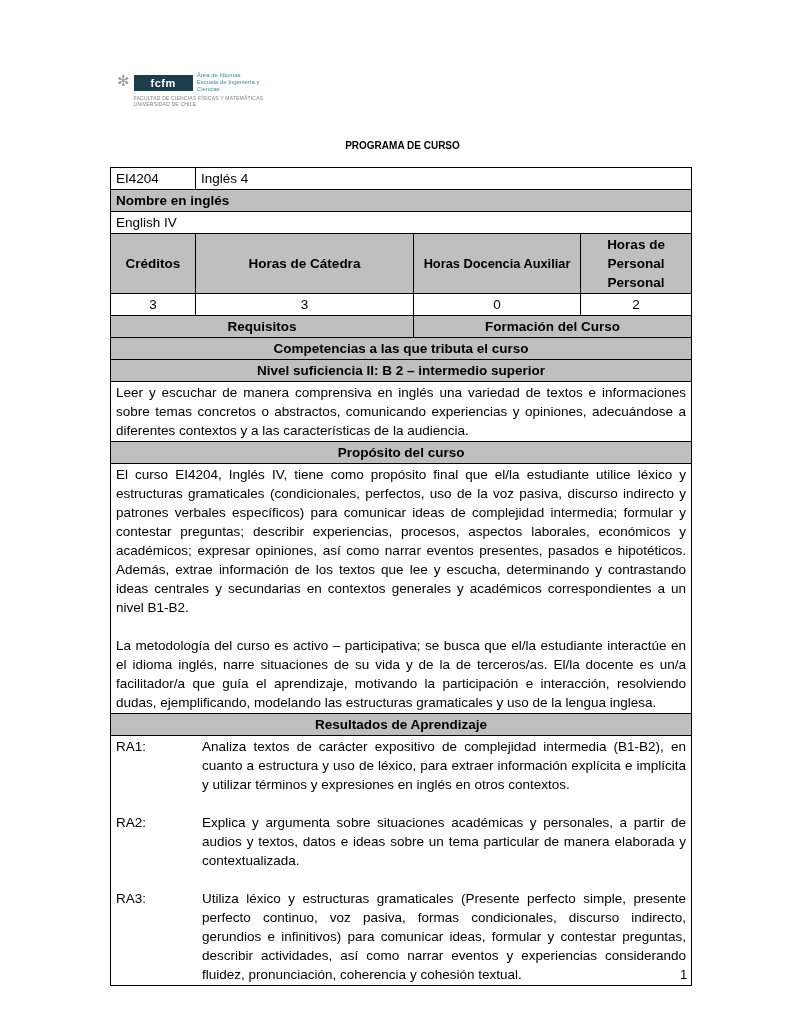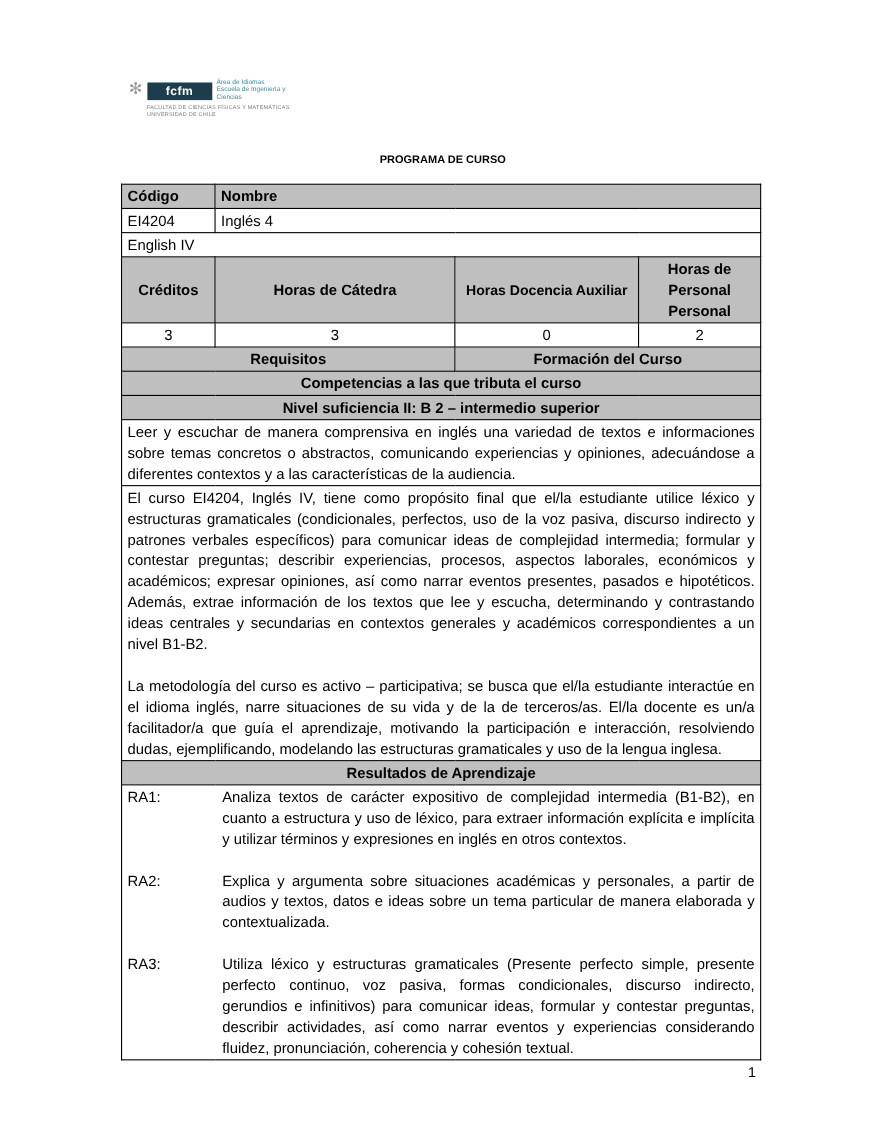--- a/index.html
+++ b/index.html
@@ -87,27 +87,26 @@
 <h1 class="doc-title">PROGRAMA DE CURSO</h1>
 
 <table class="course-table">
   <colgroup>
     <col style="width:85px">
     <col style="width:218px">
     <col style="width:167px">
     <col style="width:111px">
   </colgroup>
   <tbody>
-    <tr class="row-short">
-      <th>Código</th>
-      <th colspan="3">Nombre</th>
-    </tr>
     <tr class="row-val">
       <td>EI4204</td>
       <td colspan="3">Inglés 4</td>
+    </tr>
+    <tr class="row-short">
+      <th colspan="4">Nombre en inglés</th>
     </tr>
     <tr class="row-val">
       <td colspan="4">English IV</td>
     </tr>
     <tr>
       <th class="th-hours">Créditos</th>
       <th class="th-hours">Horas de Cátedra</th>
       <th class="th-hours th-tight">Horas Docencia Auxiliar</th>
       <th class="th-hours">Horas de Personal Personal</th>
     </tr>
@@ -124,20 +123,23 @@
     <tr class="row-short">
       <th colspan="4" class="center">Competencias a las que tributa el curso</th>
     </tr>
     <tr class="row-short">
       <th colspan="4" class="center">Nivel suficiencia II: B 2 – intermedio superior</th>
     </tr>
     <tr>
       <td colspan="4" class="body-cell">
         <p>Leer y escuchar de manera comprensiva en inglés una variedad de textos e informaciones sobre temas concretos o abstractos, comunicando experiencias y opiniones, adecuándose a diferentes contextos y a las características de la audiencia.</p>
       </td>
+    </tr>
+    <tr class="row-short">
+      <th colspan="4" class="center">Propósito del curso</th>
     </tr>
     <tr>
       <td colspan="4" class="body-cell">
         <p>El curso EI4204, Inglés IV, tiene como propósito final que el/la estudiante utilice léxico y estructuras gramaticales (condicionales, perfectos, uso de la voz pasiva, discurso indirecto y patrones verbales específicos) para comunicar ideas de complejidad intermedia; formular y contestar preguntas; describir experiencias, procesos, aspectos laborales, económicos y académicos; expresar opiniones, así como narrar eventos presentes, pasados e hipotéticos. Además, extrae información de los textos que lee y escucha, determinando y contrastando ideas centrales y secundarias en contextos generales y académicos correspondientes a un nivel B1-B2.</p>
         <p>La metodología del curso es activo – participativa; se busca que el/la estudiante interactúe en el idioma inglés, narre situaciones de su vida y de la de terceros/as. El/la docente es un/a facilitador/a que guía el aprendizaje, motivando la participación e interacción, resolviendo dudas, ejemplificando, modelando las estructuras gramaticales y uso de la lengua inglesa.</p>
       </td>
     </tr>
     <tr class="row-short">
       <th colspan="4" class="center">Resultados de Aprendizaje</th>
     </tr>

